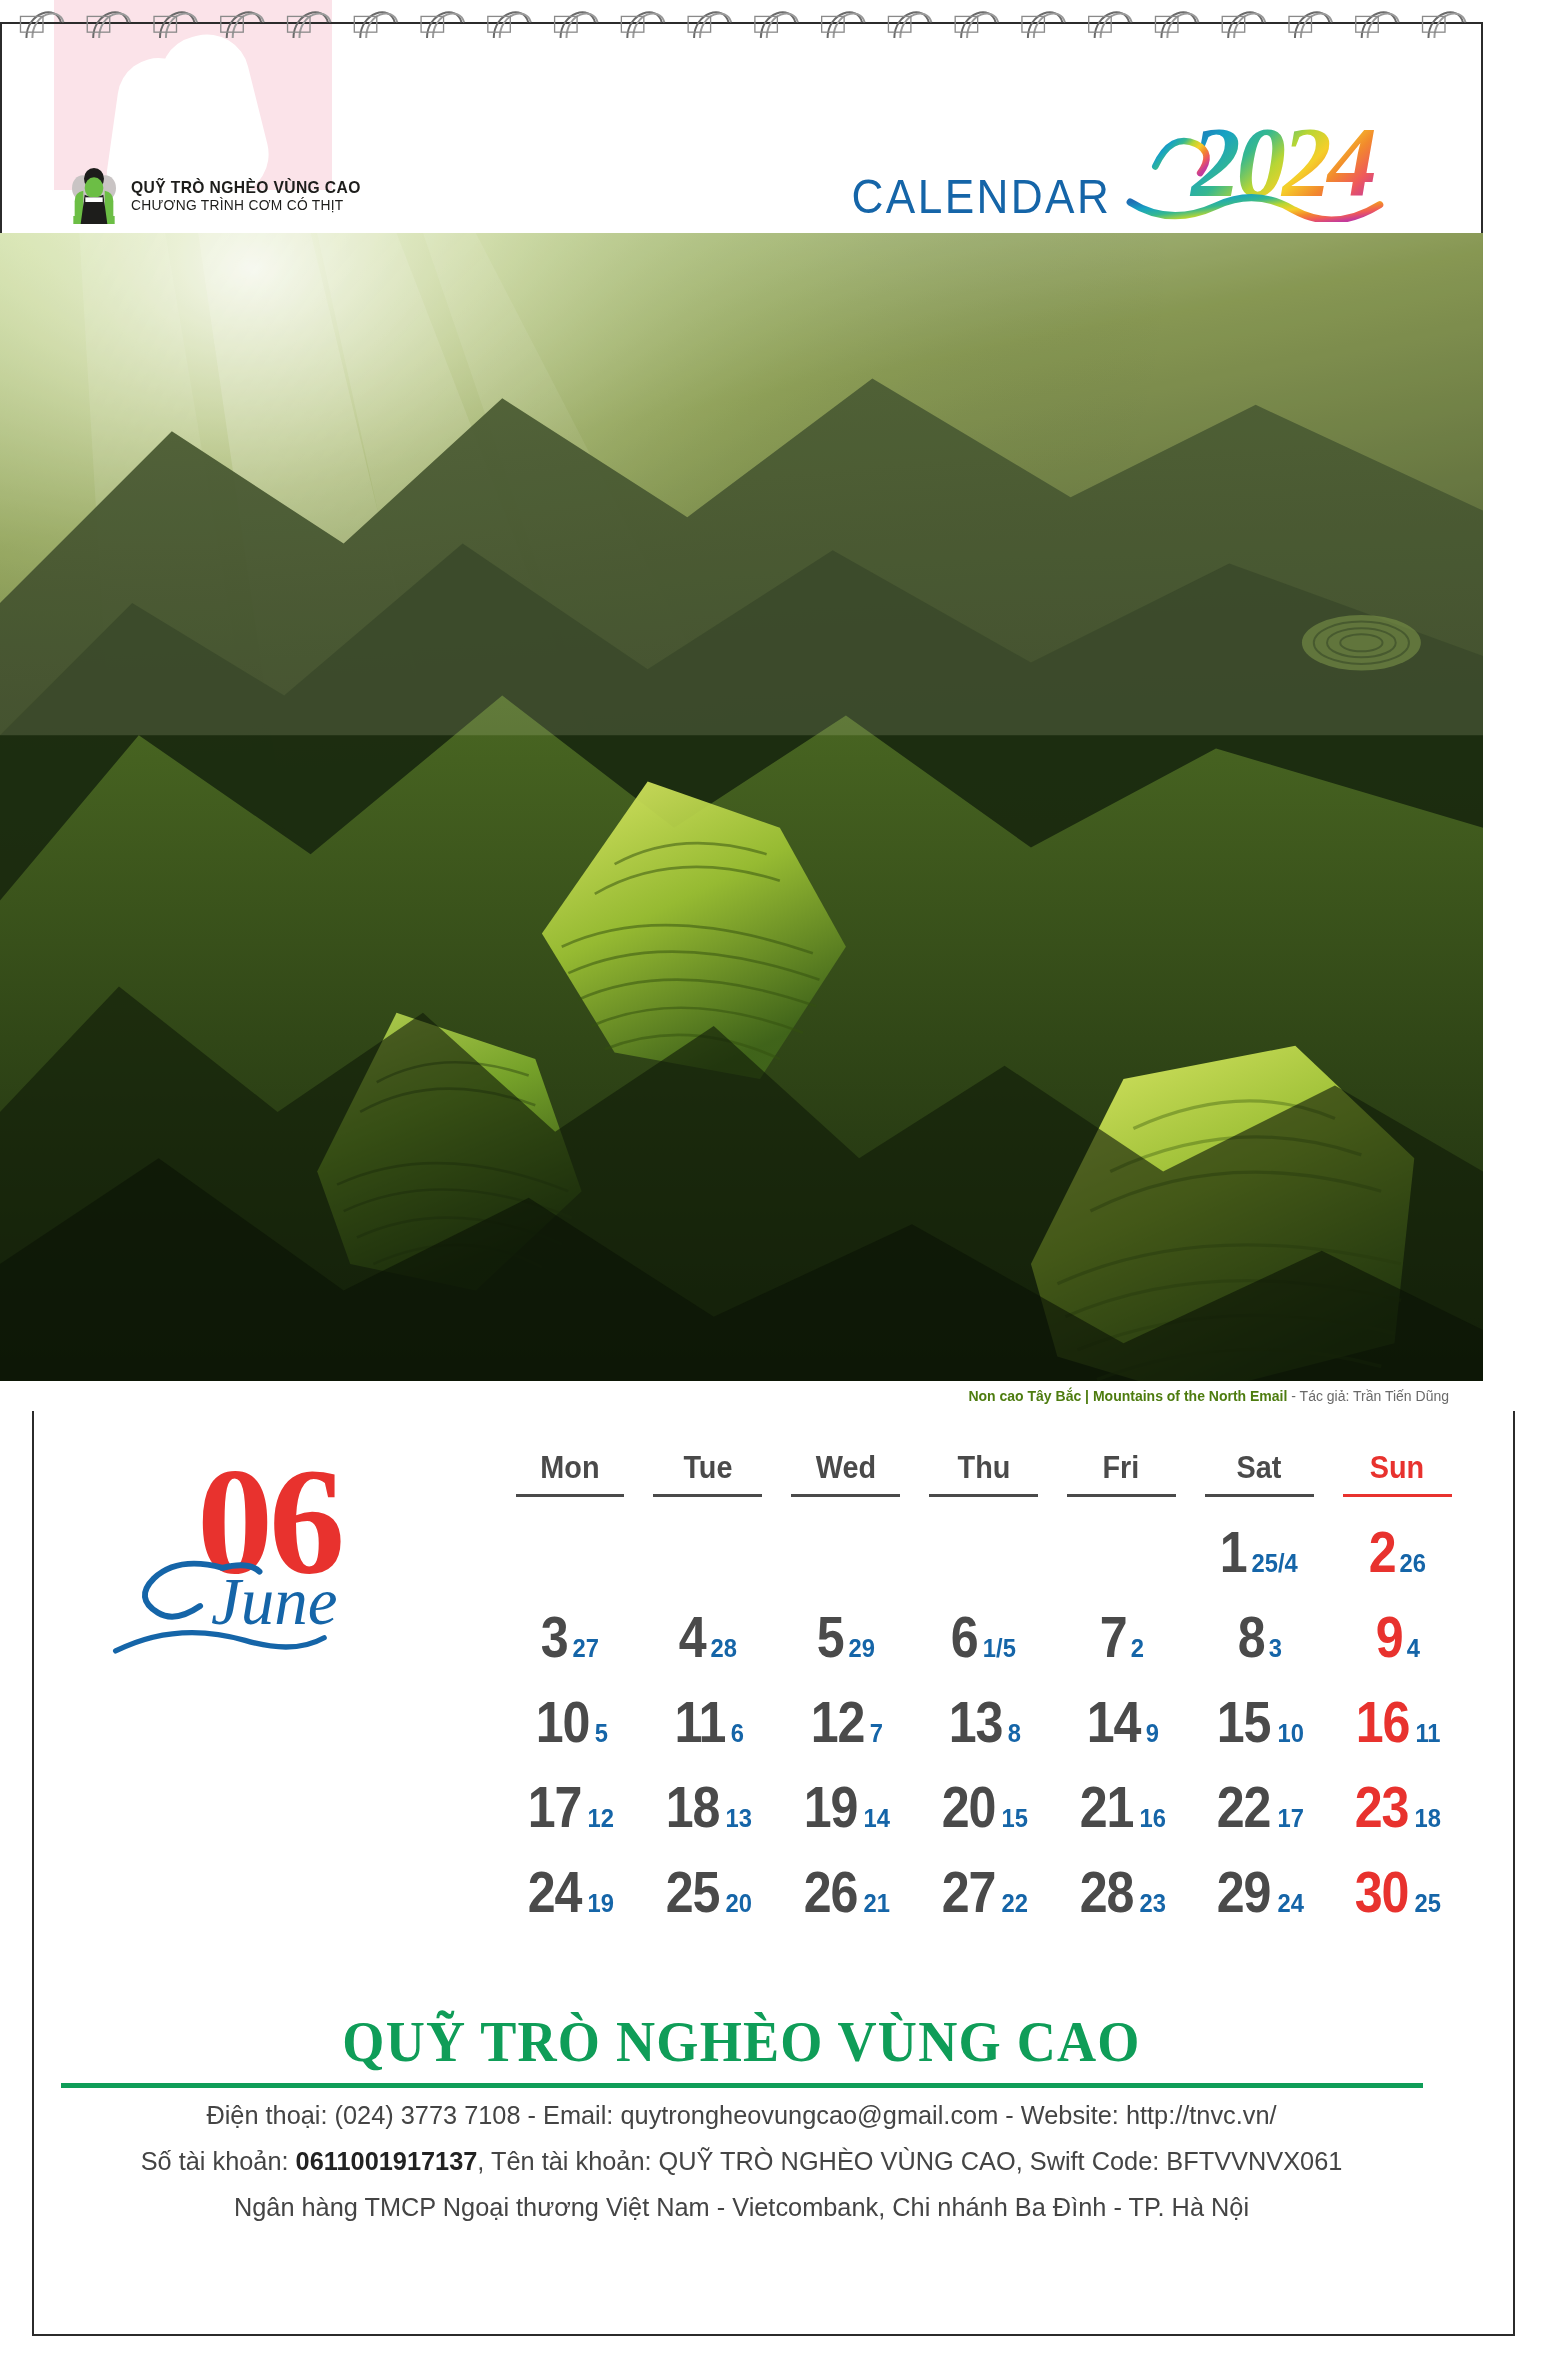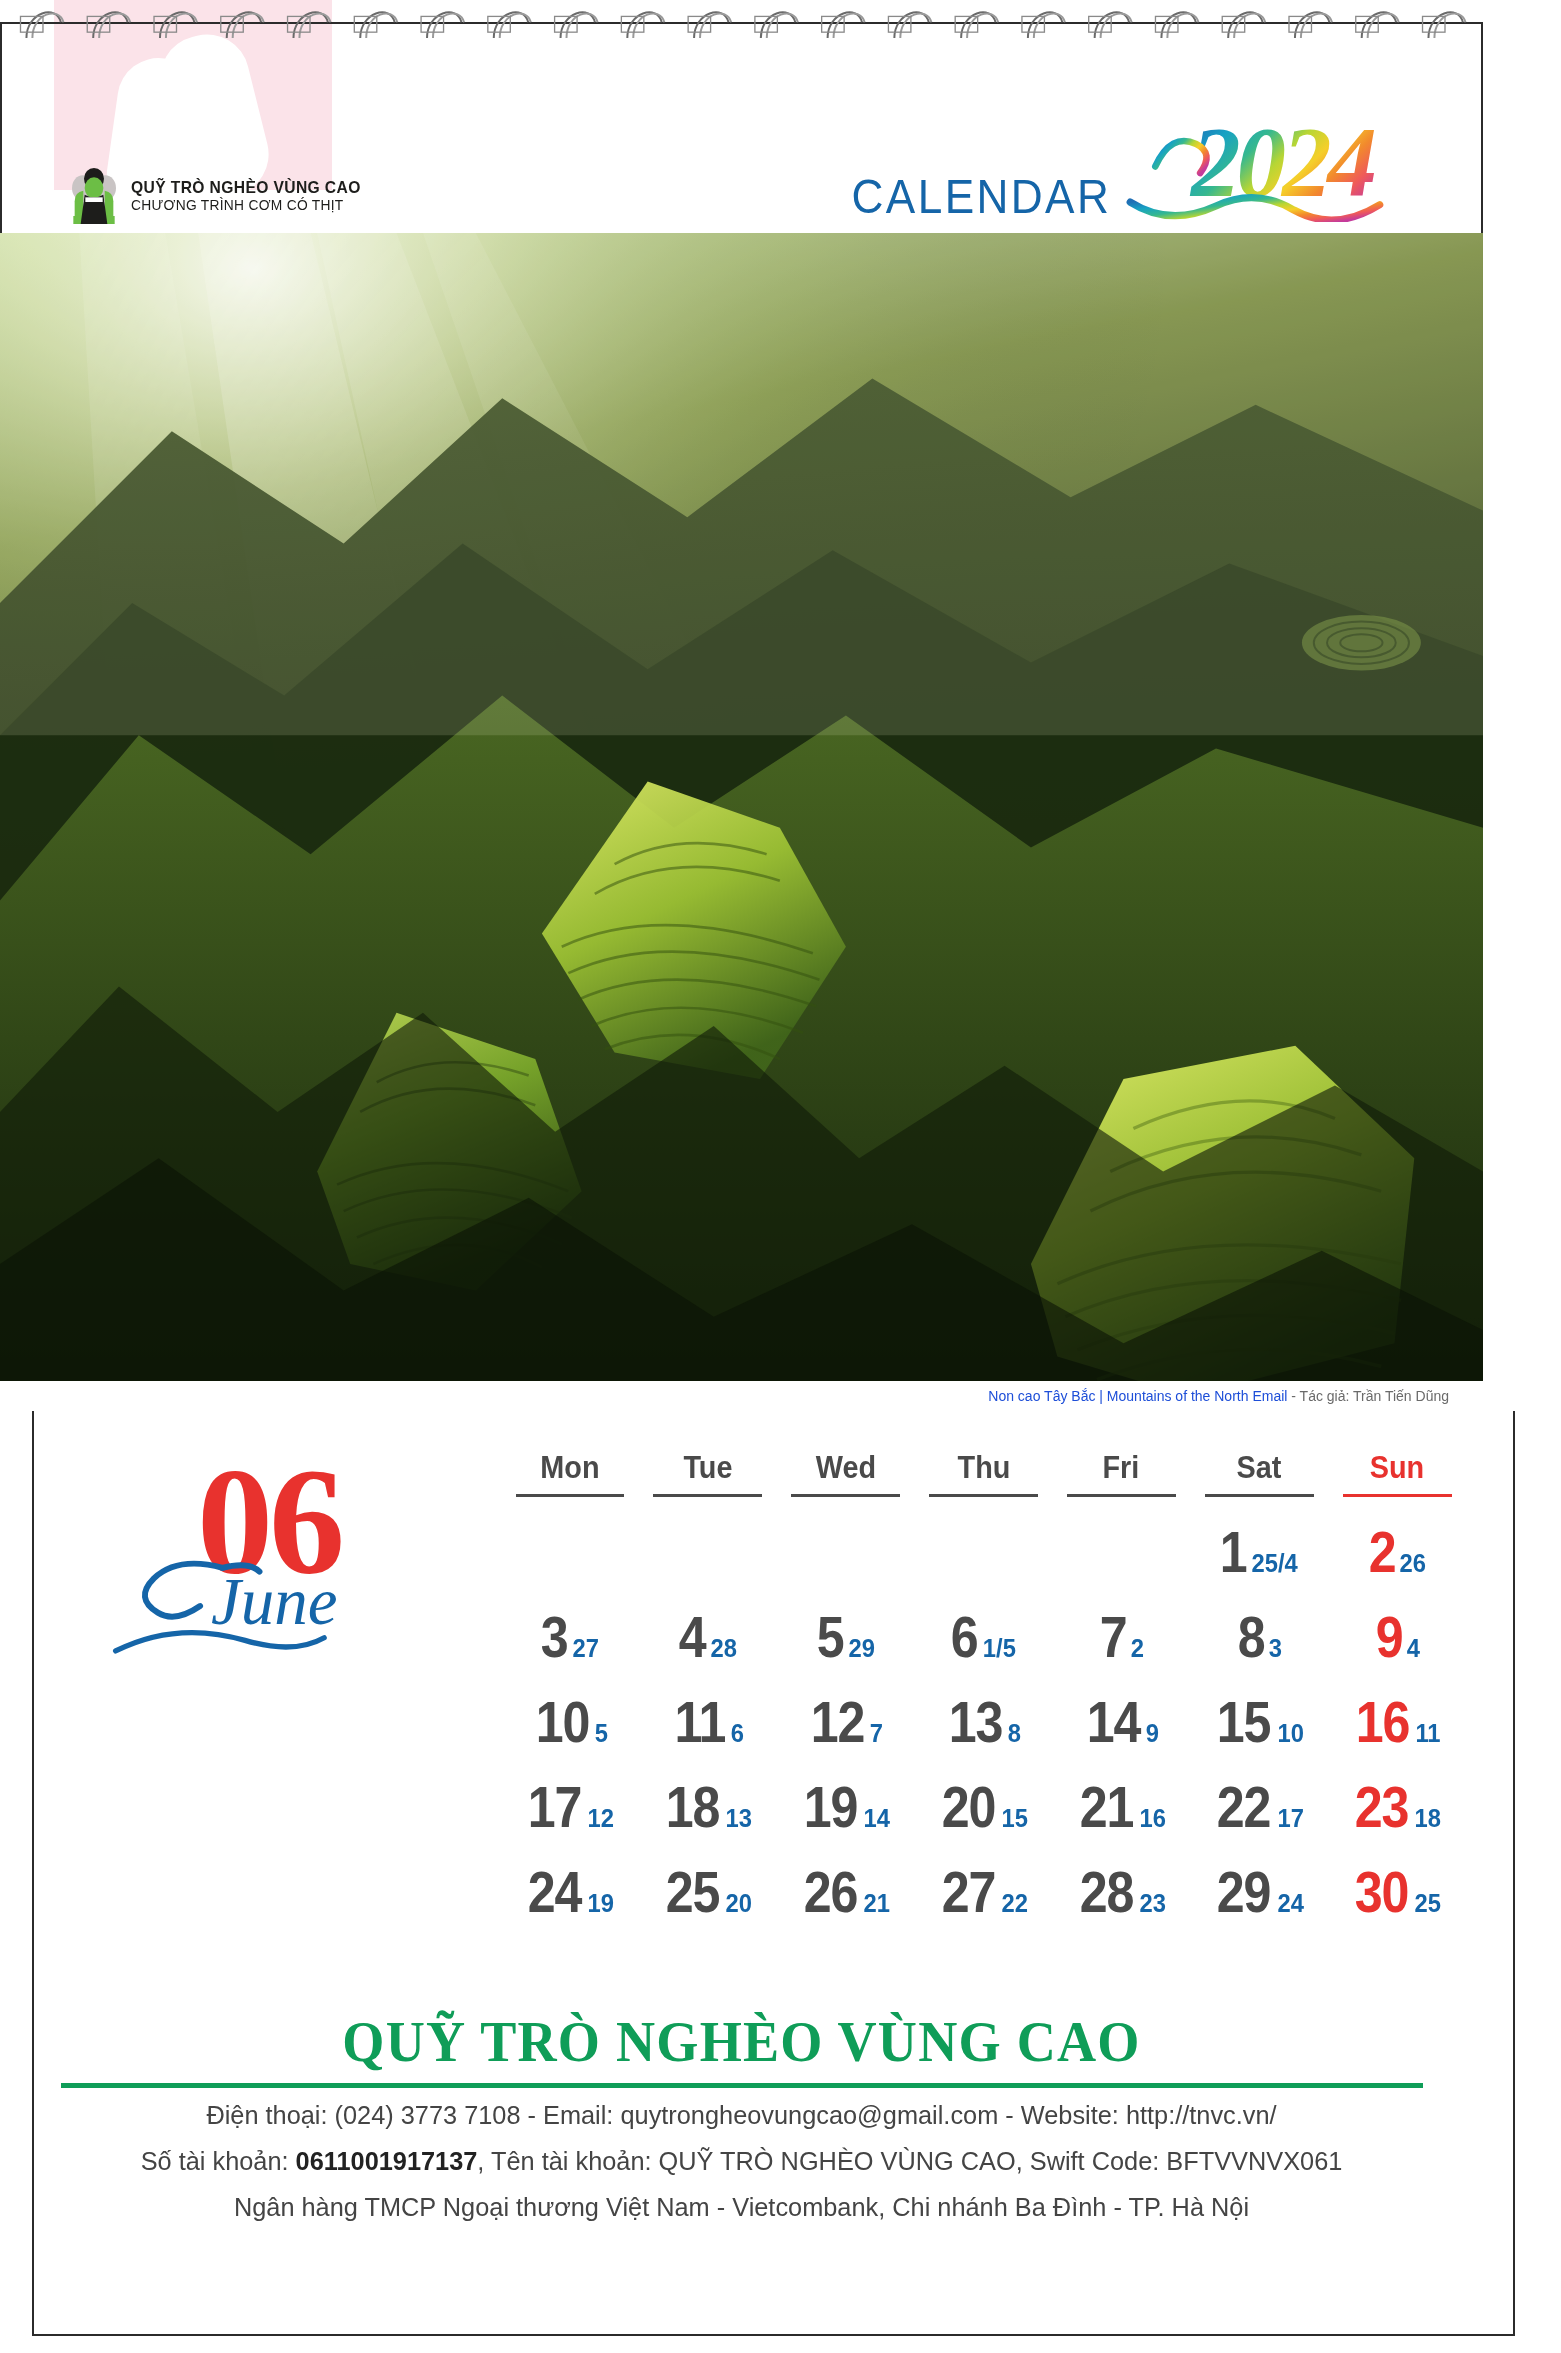--- a/index.html
+++ b/index.html
@@ -37,21 +37,21 @@
   #cal-title{position:absolute;right:370px;top:145px;font-size:48px;letter-spacing:2.6px;color:#1565a8;
              font-family:"Liberation Sans Narrow","Liberation Sans",sans-serif;font-weight:400;transform:scaleX(.92);transform-origin:right center;}
   #year-art{position:absolute;right:34px;top:79px;width:330px;height:119px;}
 
   
   #photo{position:absolute;left:0;top:233px;width:1483px;height:1178px;overflow:hidden;background:#0c1508;}
   #photo-canvas{position:absolute;inset:0;}
   #caption-bar{position:absolute;left:0;bottom:0;width:100%;height:30px;background:#fff;}
   #caption{position:absolute;right:34px;bottom:6.6px;font-size:14px;color:#3a3a3a;white-space:nowrap;
            font-family:"Liberation Sans Narrow","Liberation Sans",sans-serif;}
-  #caption b{font-weight:normal;color:#1d4ed8;}
+  #caption b{font-weight:bold;color:#4d7c0f;}
   #caption .auth{color:#6a6a6a;}
 
   
   #calbody{position:absolute;left:0;top:1411px;width:1483px;height:925px;background:#fff;
            border-left:2px solid #2b2b2b;border-right:2px solid #2b2b2b;border-bottom:2px solid #2b2b2b;box-sizing:border-box;margin-left:32px;}
 
   
   #month-block{position:absolute;left:119px;top:40px;width:278px;height:198px;}
   #month-num{position:absolute;left:44px;top:-5.3px;font-size:152px;line-height:1;color:#e8322e;font-weight:bold;
              font-family:"Liberation Serif",serif;letter-spacing:-4px;}

